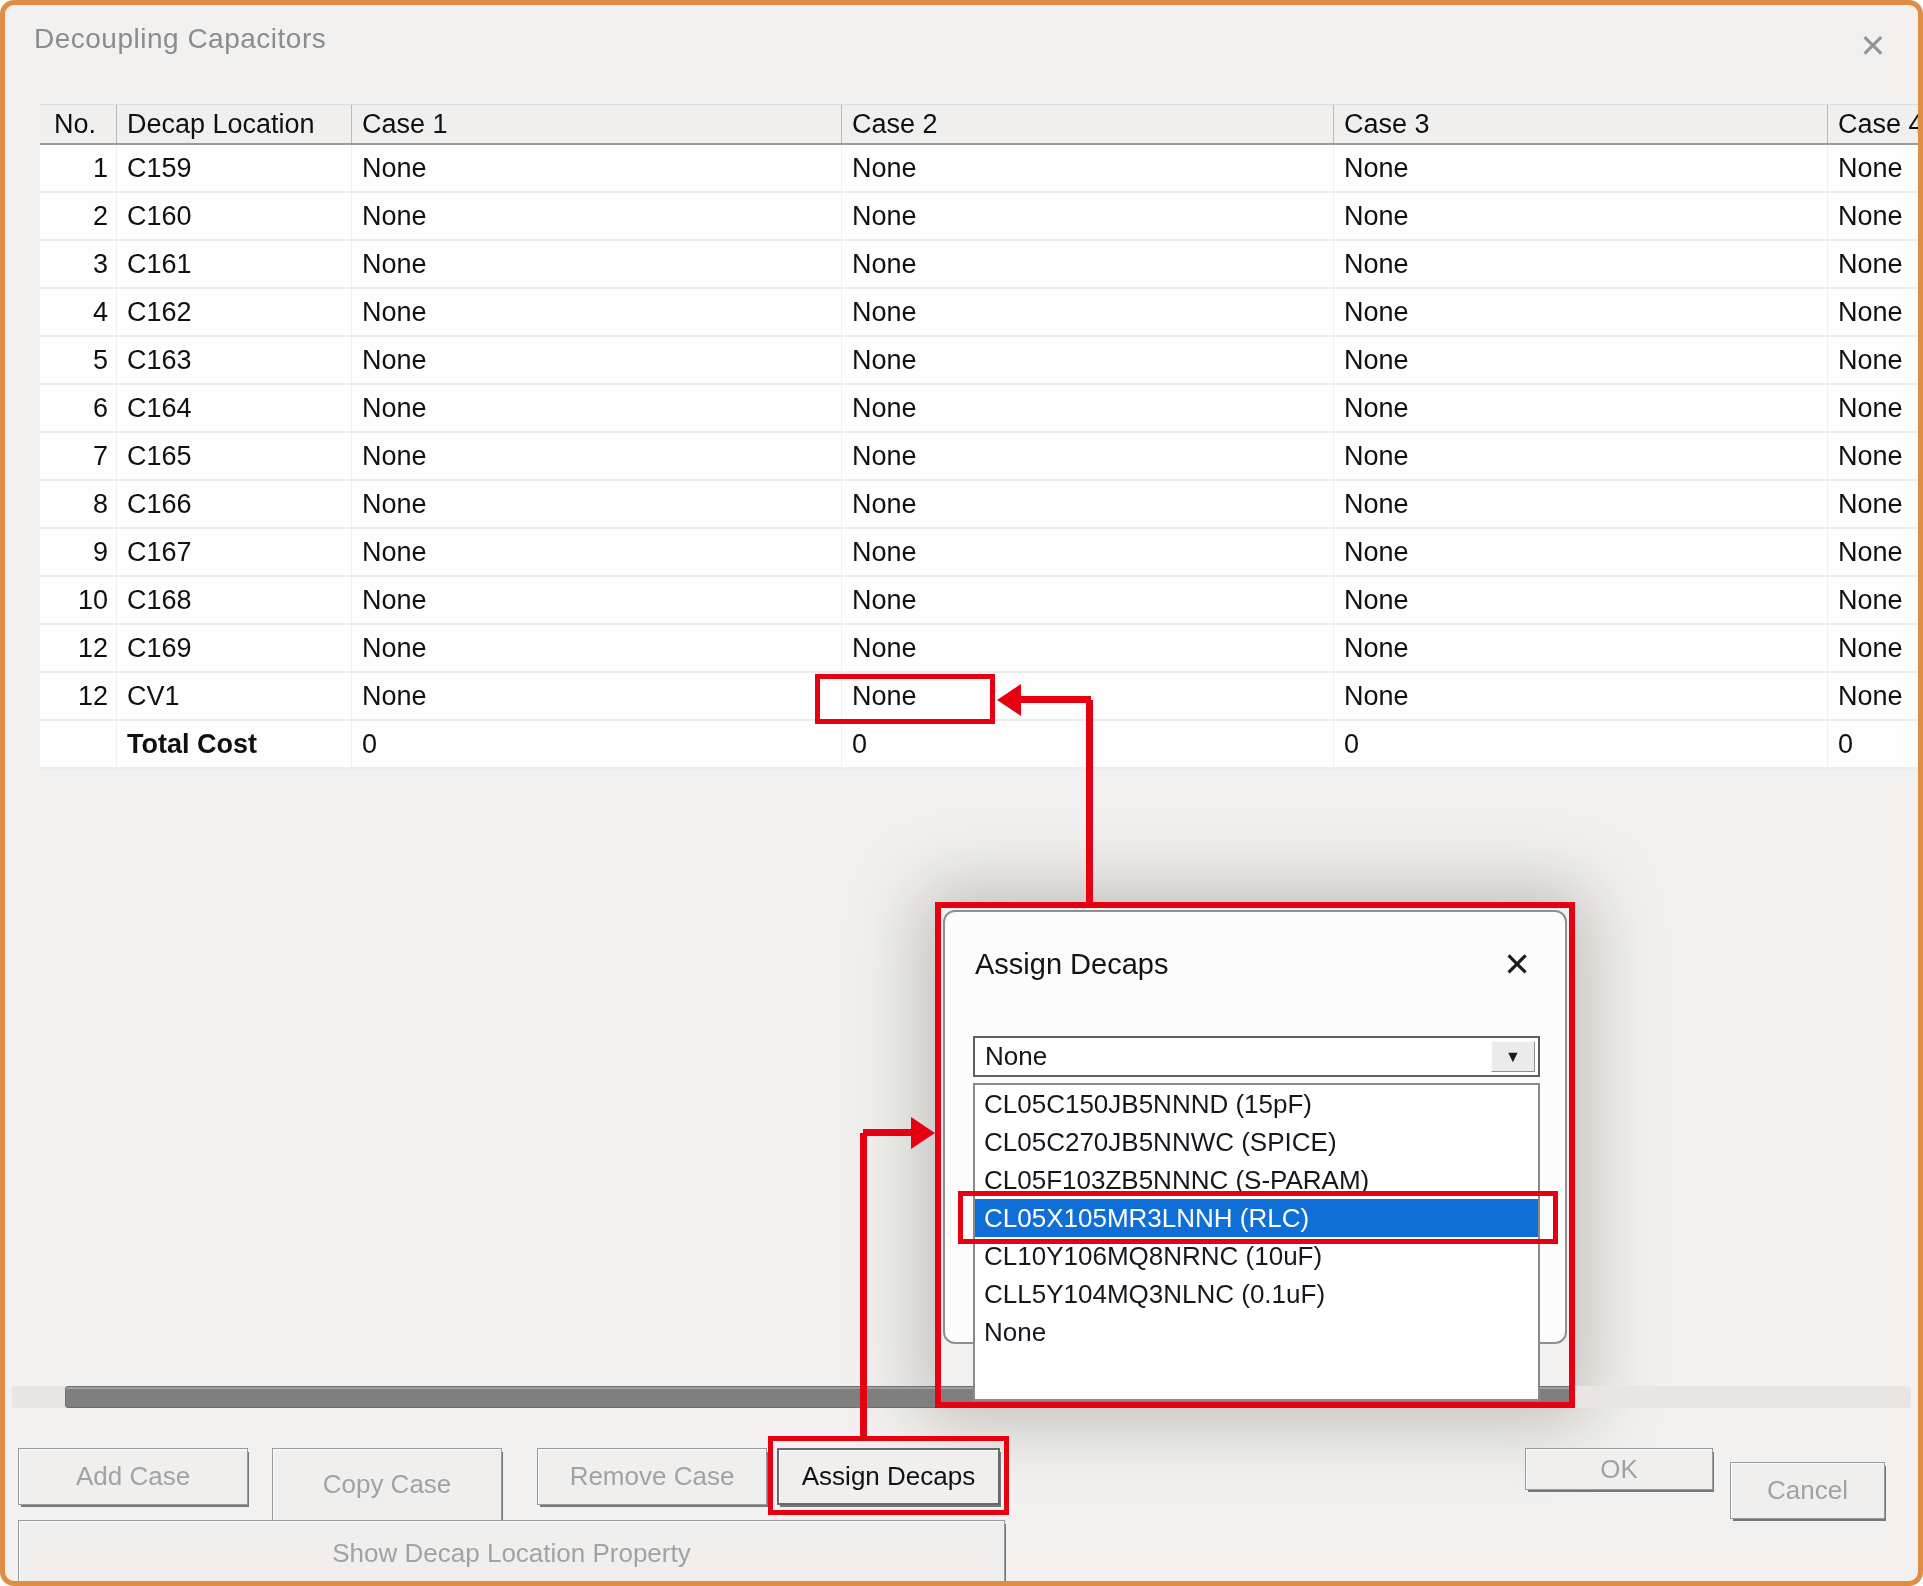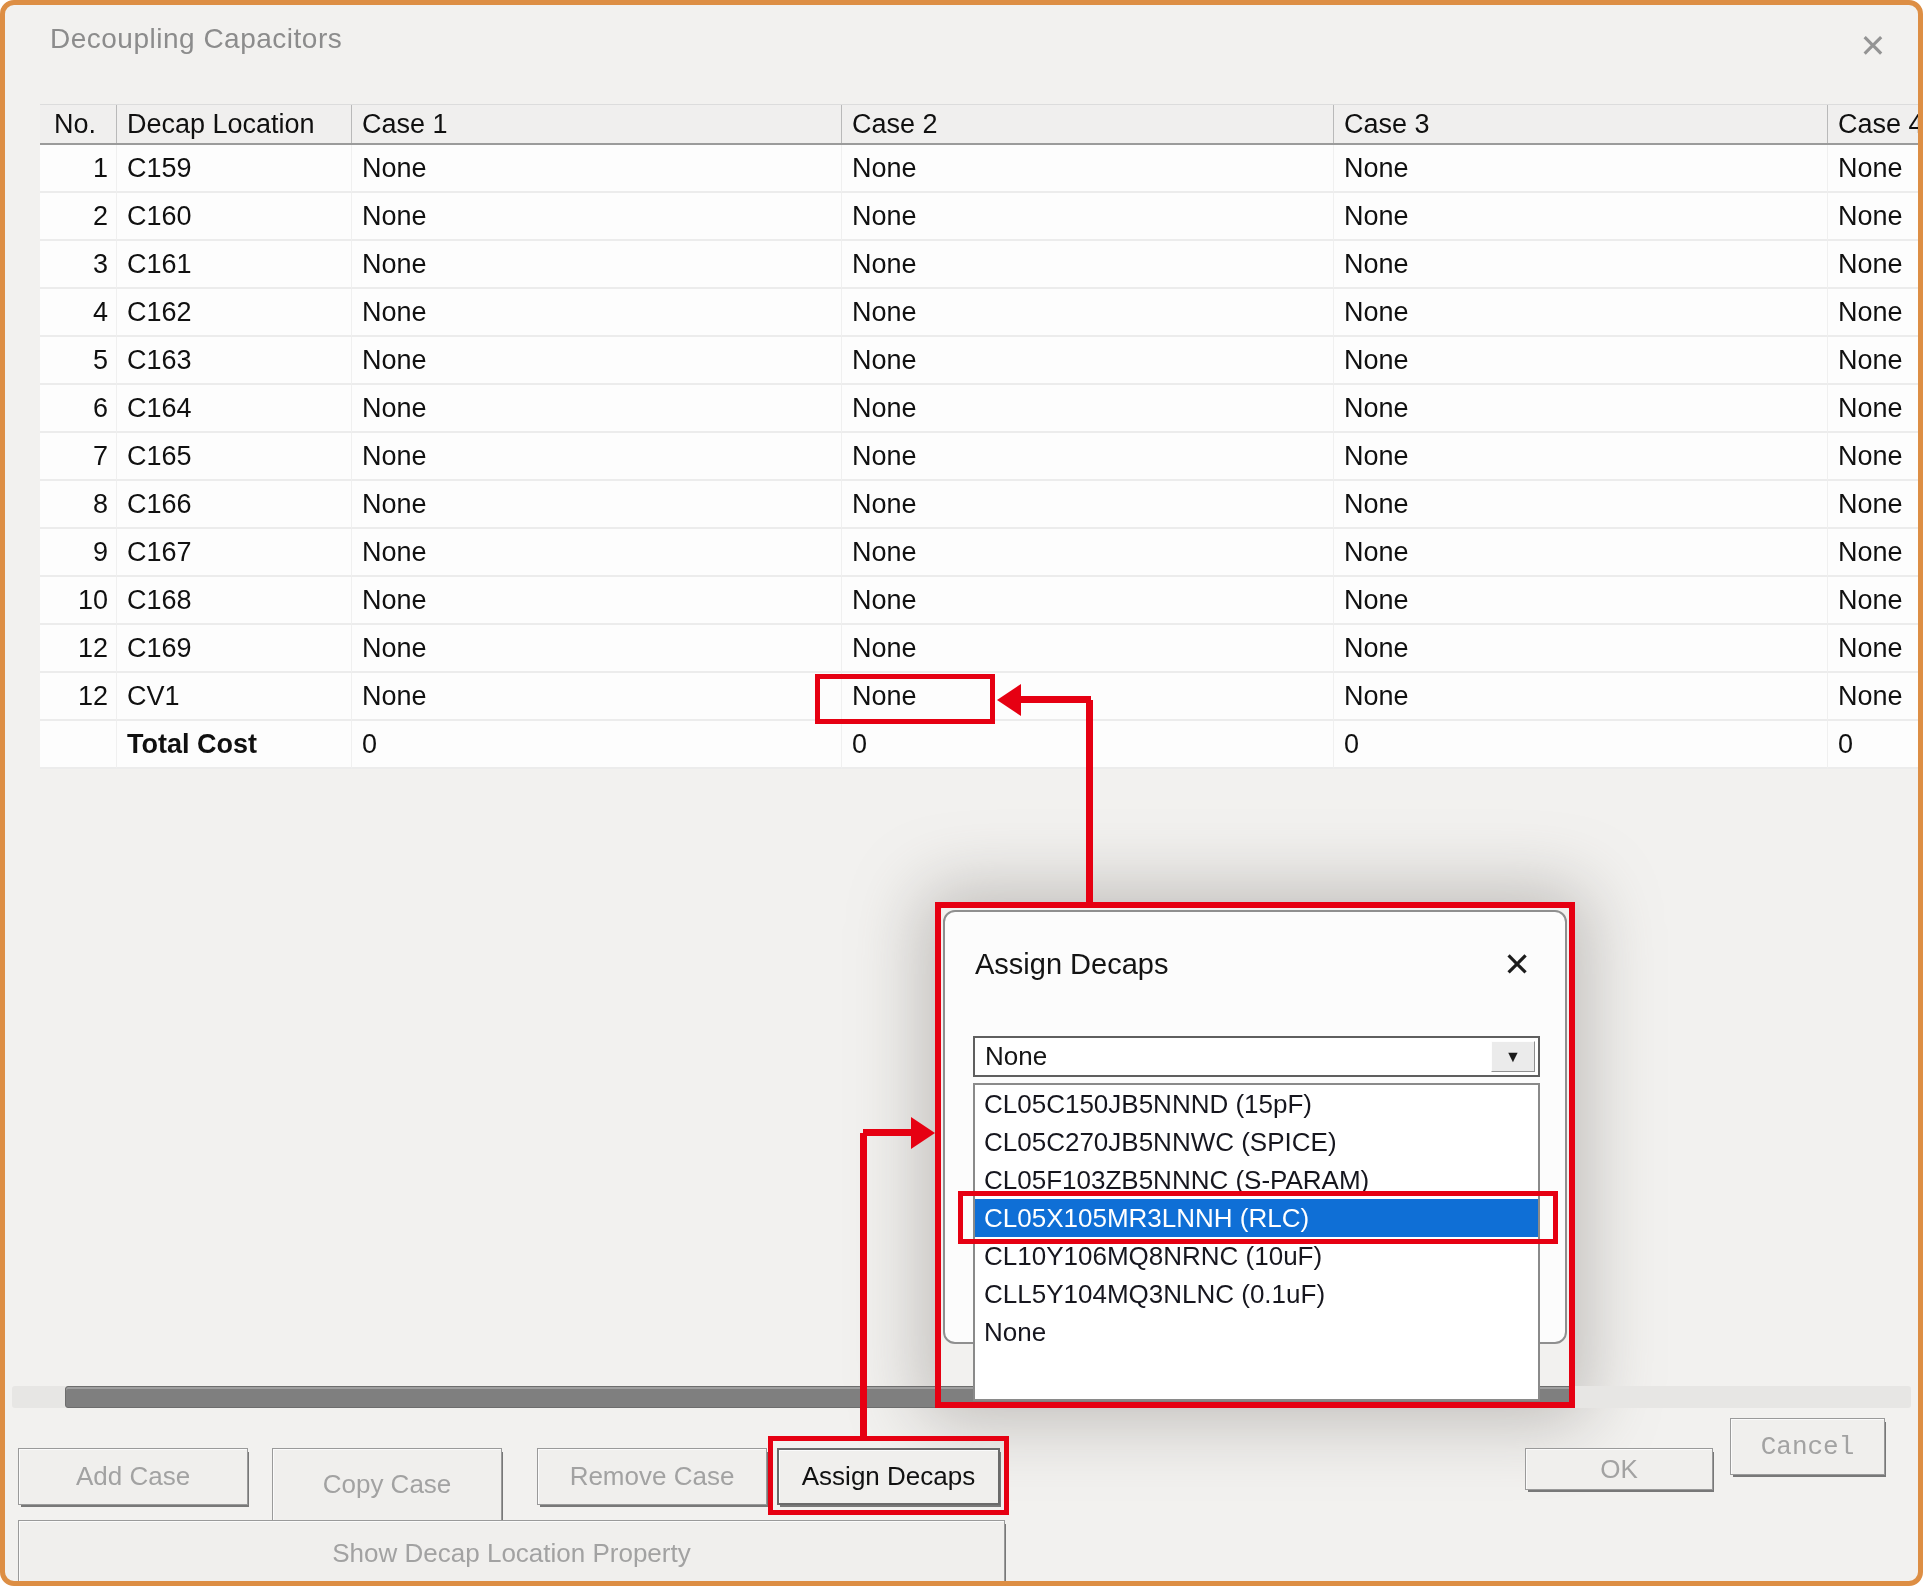--- a/index.html
+++ b/index.html
@@ -1,19 +1,19 @@
 <!DOCTYPE html>
 <html style="--red: #e60012; --sel-blue: #0f6fd6;"><head>
 <meta charset="utf-8">
 <style>
   html,body{margin:0;padding:0;background:#ffffff;font-family:"Liberation Sans",sans-serif;}
   #stage{position:relative;width:1923px;height:1586px;background:#f2f1ef;overflow:hidden;
          border:5px solid #dd8e44;border-radius:14px;box-sizing:border-box;}
   
-  .win-title{position:absolute;left:29px;top:18px;font-size:28px;color:#8c8c8c;letter-spacing:.5px;margin-left:16px;}
+  .win-title{position:absolute;left:29px;top:18px;font-size:28px;color:#8c8c8c;letter-spacing:.5px;}
   .win-close{position:absolute;left:1845px;top:18px;width:46px;height:46px;display:flex;
              align-items:center;justify-content:center;font-size:32px;color:#949494;cursor:default;}
   
   .tbl{position:absolute;left:7px;top:99px;width:1899px;font-size:27px;color:#101010;margin-left:28px;}
   .thead,.tbody{display:grid;grid-template-columns:76px 235px 490px 492px 494px 112px;}
   .thead{height:38px;background:#f0efee;border-top:1px solid #dcdcdc;border-bottom:2px solid #9b9b9b;}
   .th{display:flex;align-items:center;padding-left:10px;box-sizing:border-box;border-left:1px solid #b9b9b9;}
   .th:first-child{border-left:none;padding-left:14px;}
   .tbody{grid-auto-rows:48px;background:#fdfdfd;}
   .td{display:flex;align-items:center;padding-left:10px;box-sizing:border-box;
@@ -197,15 +197,15 @@
   <div class="hscroll-track">
     <div class="hscroll-thumb"></div>
   </div>
 
   <div class="btn" style="left:13px;top:1443px;width:230px;height:57px;">Add Case</div>
   <div class="btn" style="left:267px;top:1443px;width:230px;height:73px;">Copy Case</div>
   <div class="btn" style="left:532px;top:1443px;width:230px;height:57px;">Remove Case</div>
   <div class="btn enabled" style="left:772px;top:1443px;width:223px;height:57px;">Assign Decaps</div>
   <div class="red-rect z10" style="left:763px;top:1431px;width:241px;height:79px;"></div>
   <div class="btn" style="left:1520px;top:1443px;width:188px;height:42px;">OK</div>
-  <div class="btn" style="left:1725px;top:1413px;width:155px;height:57px;font-family:Liberation Mono, monospace;">Cancel</div>
+  <div class="btn" style="left:1725px;top:1457px;width:155px;height:57px;">Cancel</div>
   <div class="btn" style="left:13px;top:1515px;width:987px;height:66px;">Show Decap Location Property</div>
 </div>
 
 </body></html>

